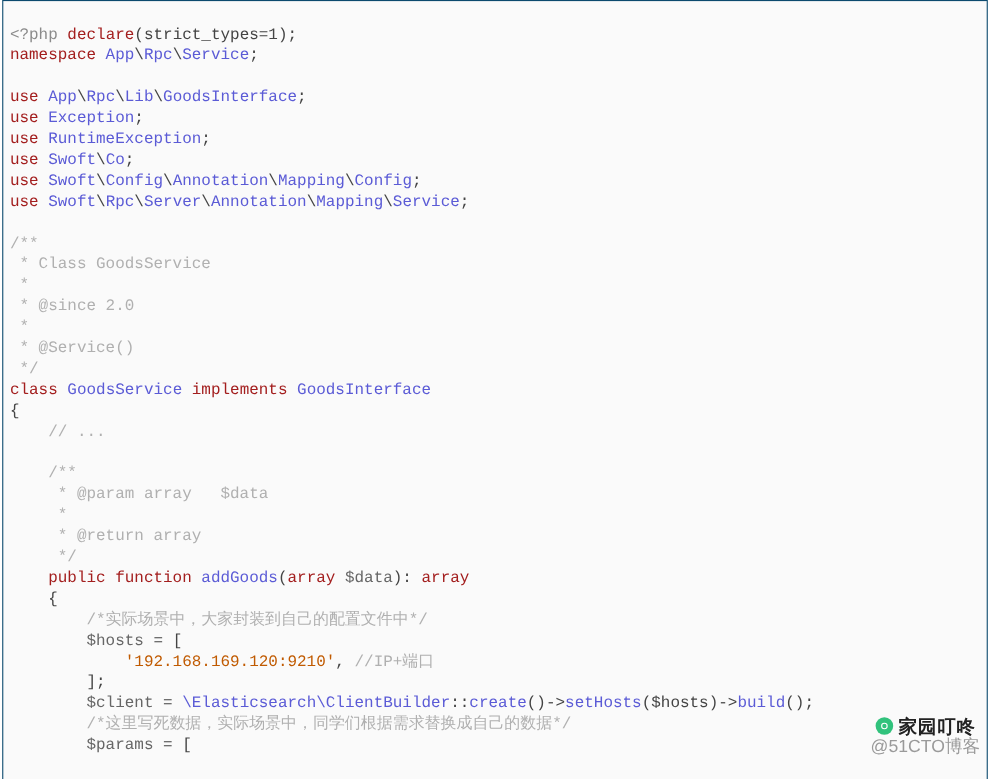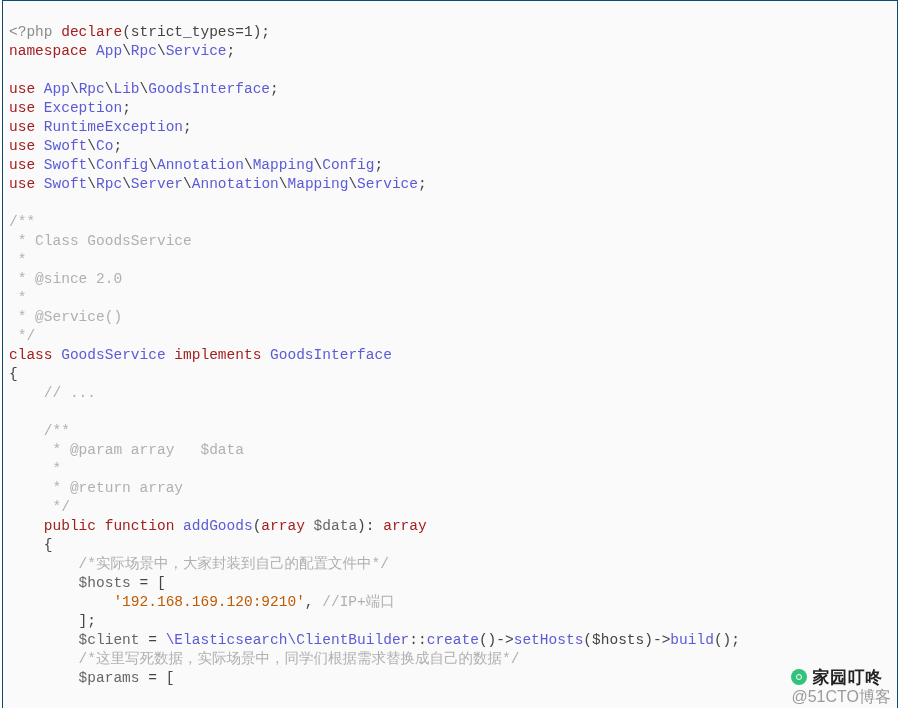--- a/index.html
+++ b/index.html
@@ -7,21 +7,21 @@
   .frame{width:882px;margin-left:2px;border:1px solid #0c4a6e;background:#fafafa;padding:22px 6px;position:relative}
   pre.code{margin:0;white-space:pre;font-family:inherit;font-size:inherit;color:#888}
   .c-tag{color:#8b8b8b}
   .c-key{color:#a31e1e}
   .c-fn{color:#5b5bd6}
   .c-ns{color:#5b5bd6}
   .c-pun{color:#444}
   .c-str{color:#c05a00}
   .c-cmt{color:#b0b0b0}
   .c-var{color:#666}
-  .wm{position:absolute;right:6px;bottom:4px;text-align:left;pointer-events:none}
+  .wm{position:absolute;right:6px;bottom:21px;text-align:center;pointer-events:none}
   .wm-line1{font-size:17px;font-weight:600;letter-spacing:.5px;font-family:"Microsoft YaHei","PingFang SC",sans-serif}
   .wm-line2{font-size:16px;color:#9a9a9a;font-family:"Microsoft YaHei","PingFang SC",sans-serif}
   .wm-dot{display:inline-block;width:16px;height:16px;border-radius:50%;background:#31c27c;vertical-align:-2px;margin-right:5px;position:relative}
   .wm-dot::after{content:"";position:absolute;left:5px;top:5px;width:6px;height:6px;border-radius:50%;border:1.5px solid #fff;box-sizing:border-box}
 </style>
 </head>
 <body>
 
 <div class="frame">
 <pre class="code"><span class="c-tag">&lt;?php </span><span class="c-key">declare</span><span class="c-pun">(strict_types=1);</span>

